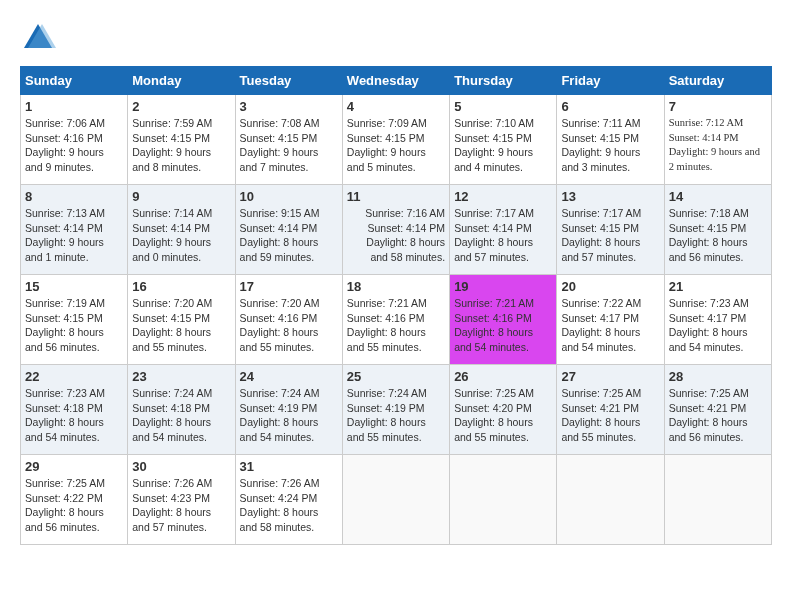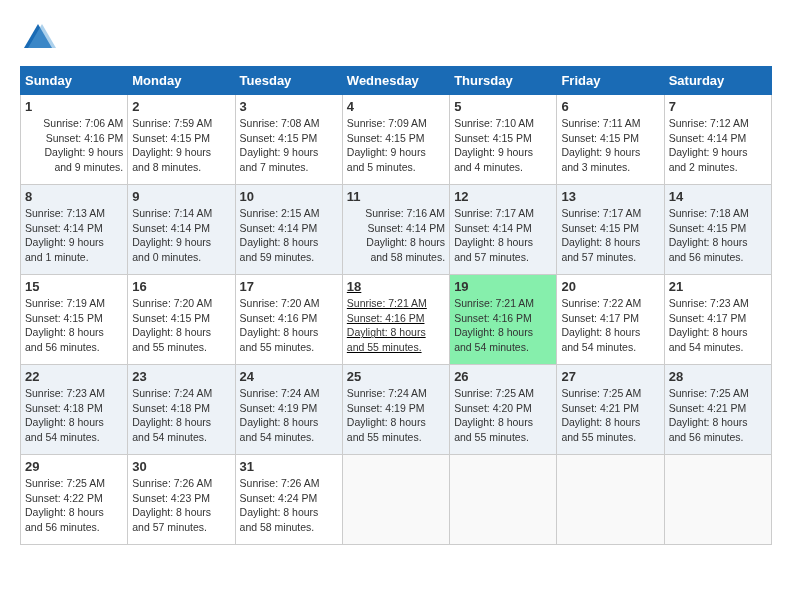--- a/index.html
+++ b/index.html
@@ -119,21 +119,21 @@
         <th>Wednesday</th>
         <th>Thursday</th>
         <th>Friday</th>
         <th>Saturday</th>
       </tr>
   </thead>
   <tbody id="calendar-body">
   <tr>
         <td style="background: rgb(255, 255, 255);">
           <span class="day-num">1</span>
-          <div class="day-info" style="white-space: pre-line; text-align: right;">Sunrise: 7:06 AM
+          <div class="day-info" style="white-space: pre-line;">Sunrise: 7:06 AM
 Sunset: 4:16 PM
 Daylight: 9 hours and 9 minutes.</div>
         </td>
         <td style="background: rgb(255, 255, 255);">
           <span class="day-num">2</span>
           <div class="day-info" style="white-space: pre-line;">Sunrise: 7:59 AM
 Sunset: 4:15 PM
 Daylight: 9 hours and 8 minutes.</div>
         </td>
         <td style="background: rgb(255, 255, 255);">
@@ -155,41 +155,41 @@
 Daylight: 9 hours and 4 minutes.</div>
         </td>
         <td style="background: rgb(255, 255, 255);">
           <span class="day-num">6</span>
           <div class="day-info" style="white-space: pre-line;">Sunrise: 7:11 AM
 Sunset: 4:15 PM
 Daylight: 9 hours and 3 minutes.</div>
         </td>
         <td style="background: rgb(255, 255, 255);">
           <span class="day-num">7</span>
-          <div class="day-info" style="white-space: pre-line;">Sunrise: 7:12 AM
+          <div class="day-info" style="white-space: pre-line; font-family: Liberation Serif, serif;">Sunrise: 7:12 AM
 Sunset: 4:14 PM
 Daylight: 9 hours and 2 minutes.</div>
         </td>
       </tr>
       <tr>
         <td style="background: rgb(237, 242, 247);">
           <span class="day-num">8</span>
           <div class="day-info" style="white-space: pre-line;">Sunrise: 7:13 AM
 Sunset: 4:14 PM
 Daylight: 9 hours and 1 minute.</div>
         </td>
         <td style="background: rgb(237, 242, 247);">
           <span class="day-num">9</span>
           <div class="day-info" style="white-space: pre-line;">Sunrise: 7:14 AM
 Sunset: 4:14 PM
 Daylight: 9 hours and 0 minutes.</div>
         </td>
         <td style="background: rgb(237, 242, 247);">
           <span class="day-num">10</span>
-          <div class="day-info" style="white-space: pre-line;">Sunrise: 2:15 AM
+          <div class="day-info" style="white-space: pre-line;">Sunrise: 9:15 AM
 Sunset: 4:14 PM
 Daylight: 8 hours and 59 minutes.</div>
         </td>
         <td style="background: rgb(237, 242, 247);">
           <span class="day-num">11</span>
           <div class="day-info" style="white-space: pre-line; text-align: right;">Sunrise: 7:16 AM
 Sunset: 4:14 PM
 Daylight: 8 hours and 58 minutes.</div>
         </td>
         <td style="background: rgb(237, 242, 247); margin-top: 40px;">
@@ -223,27 +223,27 @@
           <div class="day-info" style="white-space: pre-line;">Sunrise: 7:20 AM
 Sunset: 4:15 PM
 Daylight: 8 hours and 55 minutes.</div>
         </td>
         <td style="background: rgb(255, 255, 255);">
           <span class="day-num">17</span>
           <div class="day-info" style="white-space: pre-line;">Sunrise: 7:20 AM
 Sunset: 4:16 PM
 Daylight: 8 hours and 55 minutes.</div>
         </td>
-        <td style="background: rgb(255, 255, 255); text-decoration: underline;">
+        <td style="background: rgb(255, 255, 255);">
           <span class="day-num">18</span>
           <div class="day-info" style="white-space: pre-line;">Sunrise: 7:21 AM
 Sunset: 4:16 PM
 Daylight: 8 hours and 55 minutes.</div>
         </td>
-        <td style="background: #86efac;">
+        <td style="background: #d946ef;">
           <span class="day-num">19</span>
           <div class="day-info" style="white-space: pre-line;">Sunrise: 7:21 AM
 Sunset: 4:16 PM
 Daylight: 8 hours and 54 minutes.</div>
         </td>
         <td style="background: rgb(255, 255, 255);">
           <span class="day-num">20</span>
           <div class="day-info" style="white-space: pre-line;">Sunrise: 7:22 AM
 Sunset: 4:17 PM
 Daylight: 8 hours and 54 minutes.</div>

